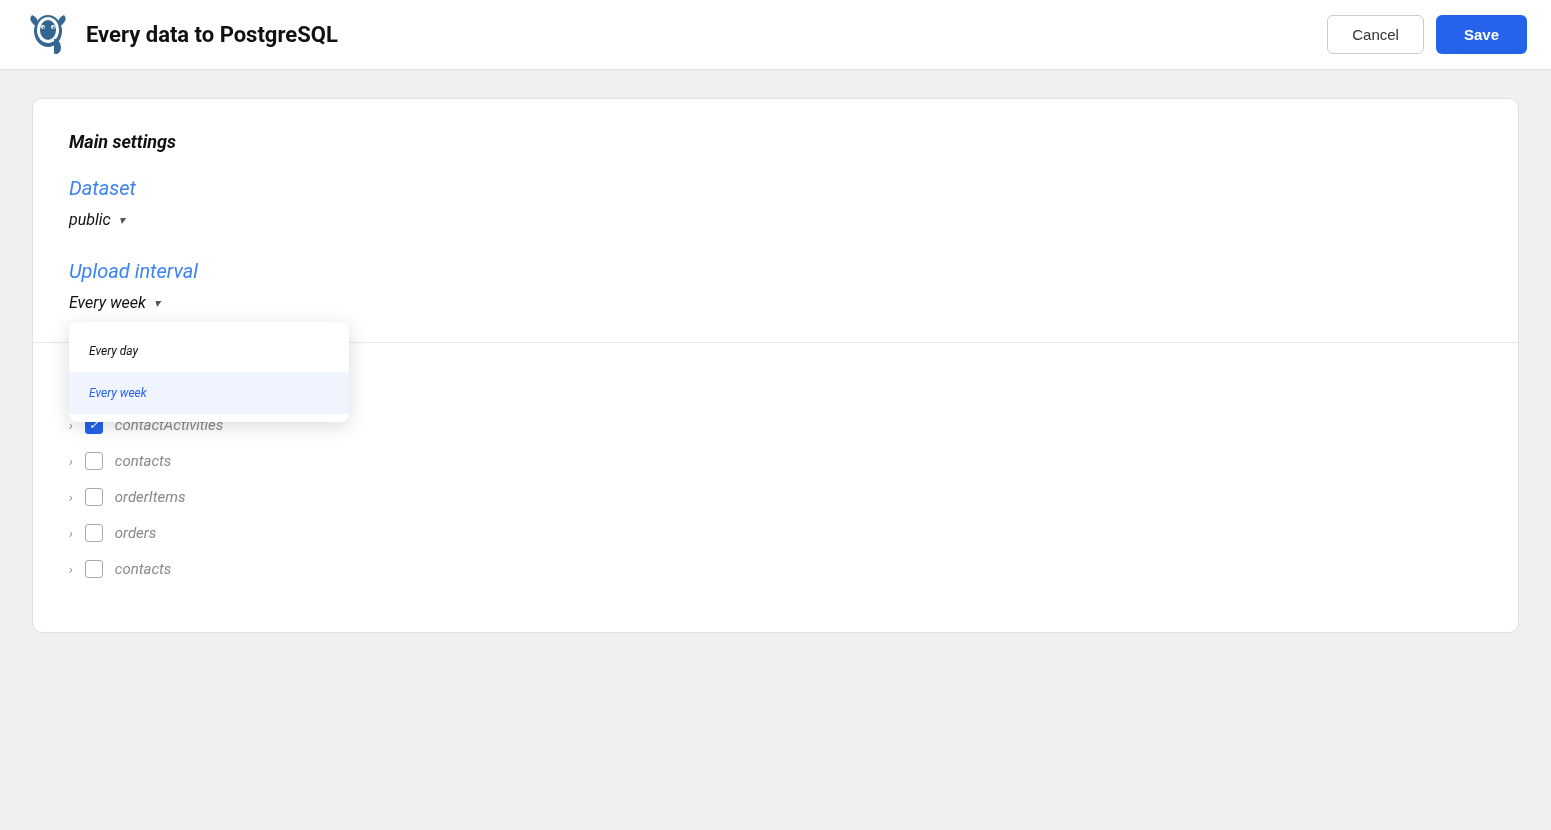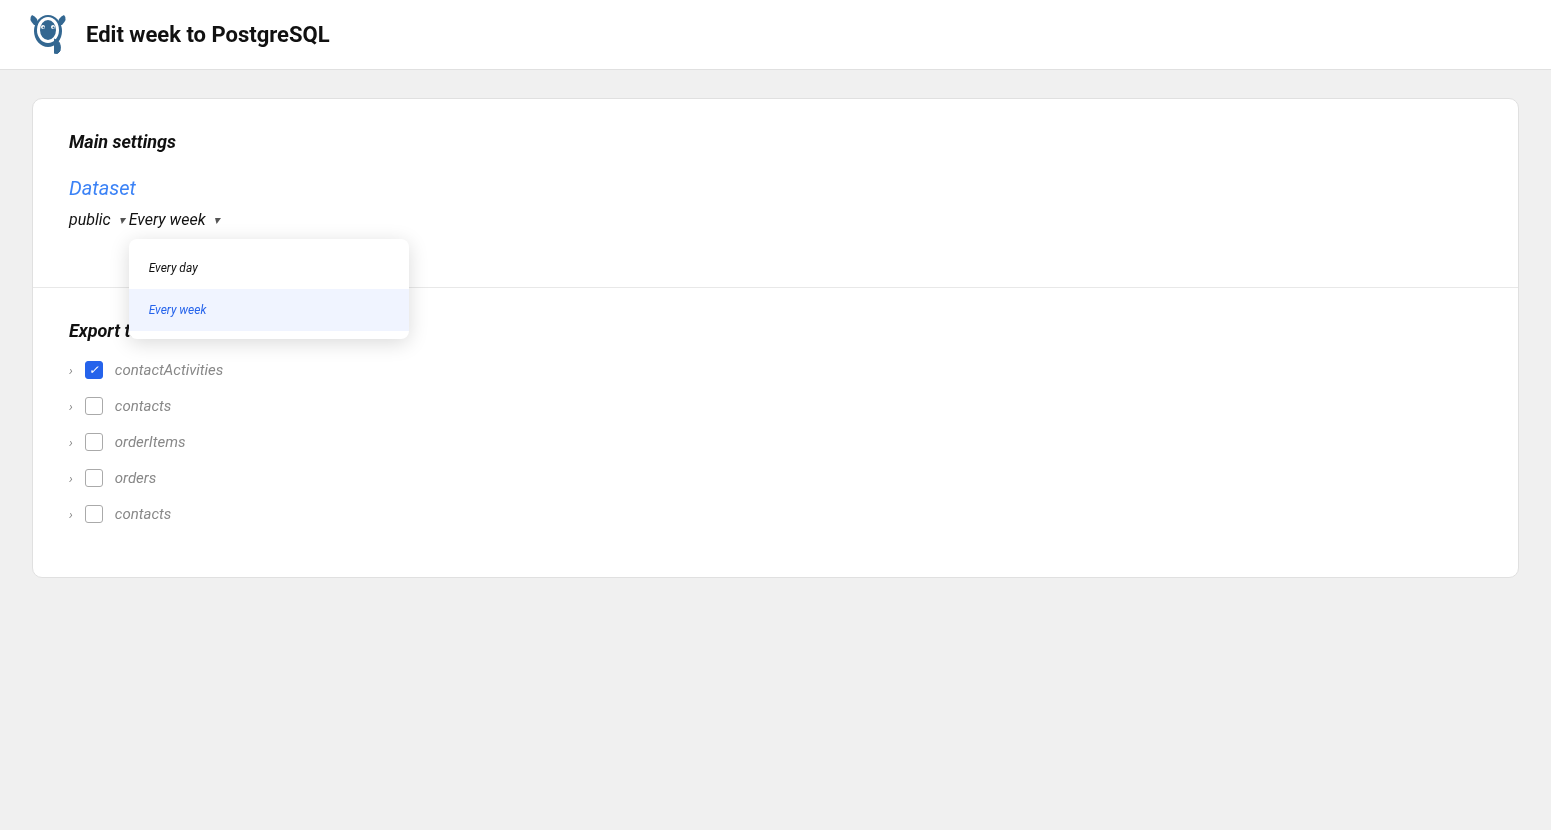--- a/index.html
+++ b/index.html
@@ -218,36 +218,41 @@
       <path d="M30 28 Q38 30 36 40 Q34 44 30 42" fill="#336791" stroke="#336791" stroke-width="1"></path>
 
       <path d="M10 14 Q4 8 8 4 Q14 6 14 14" fill="#336791"></path>
       <path d="M38 14 Q44 8 40 4 Q34 6 34 14" fill="#336791"></path>
 
       <circle cx="19" cy="16" r="2" fill="white"></circle>
       <circle cx="29" cy="16" r="2" fill="white"></circle>
       <circle cx="19.5" cy="16.5" r="1" fill="#336791"></circle>
       <circle cx="29.5" cy="16.5" r="1" fill="#336791"></circle>
     </svg>
-    <span class="header-title">Edit week to PostgreSQL</span>
+    <span class="header-title">Every data to PostgreSQL</span>
+  </div>
+  <div class="header-actions">
+    <button class="btn-cancel">Cancel</button>
+    <button class="btn-save">Save</button>
   </div>
 </div>
 
 <div class="content-area">
   <div class="card">
 
     <div class="card-top">
       <div class="section-title">Main settings</div>
 
       <div class="field-label">Dataset</div>
       <div class="dropdown-trigger">
         <span>public</span>
         <span class="dropdown-arrow">▾</span>
       </div>
 
+      <div class="field-label">Upload interval</div>
       <div class="interval-wrapper">
         <div class="interval-trigger">
           <span>Every week</span>
           <span class="dropdown-arrow">▾</span>
         </div>
 
         
         <div class="dropdown-menu">
           <div class="dropdown-item">Every day</div>
           <div class="dropdown-item selected">Every week</div>

